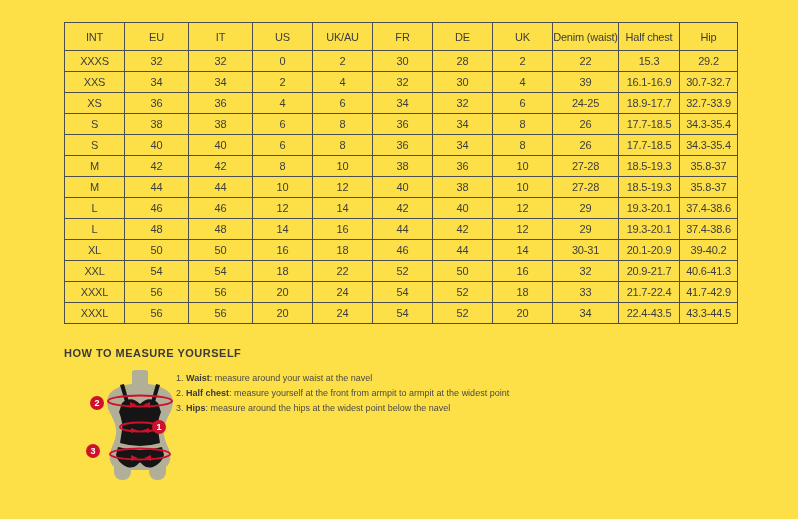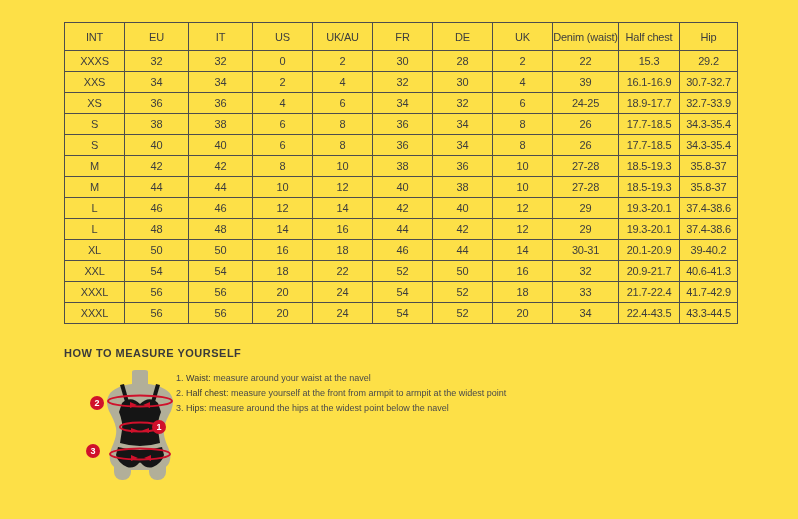--- a/index.html
+++ b/index.html
@@ -53,21 +53,21 @@
     top: 371px;
     display: flex;
     flex-direction: column;
   }
   .measure-steps .step {
     font-size: 9px;
     color: #4a4a4a;
     line-height: 15px;
     white-space: nowrap;
   }
-  .measure-steps .step .bold { font-weight: normal; color: #3a3a3a; }
+  .measure-steps .step .bold { font-weight: bold; color: #3a3a3a; }
 
   .figure-wrap {
     position: absolute;
     left: 78px;
     top: 370px;
     width: 110px;
     height: 120px;
   }
 </style>
 </head>

